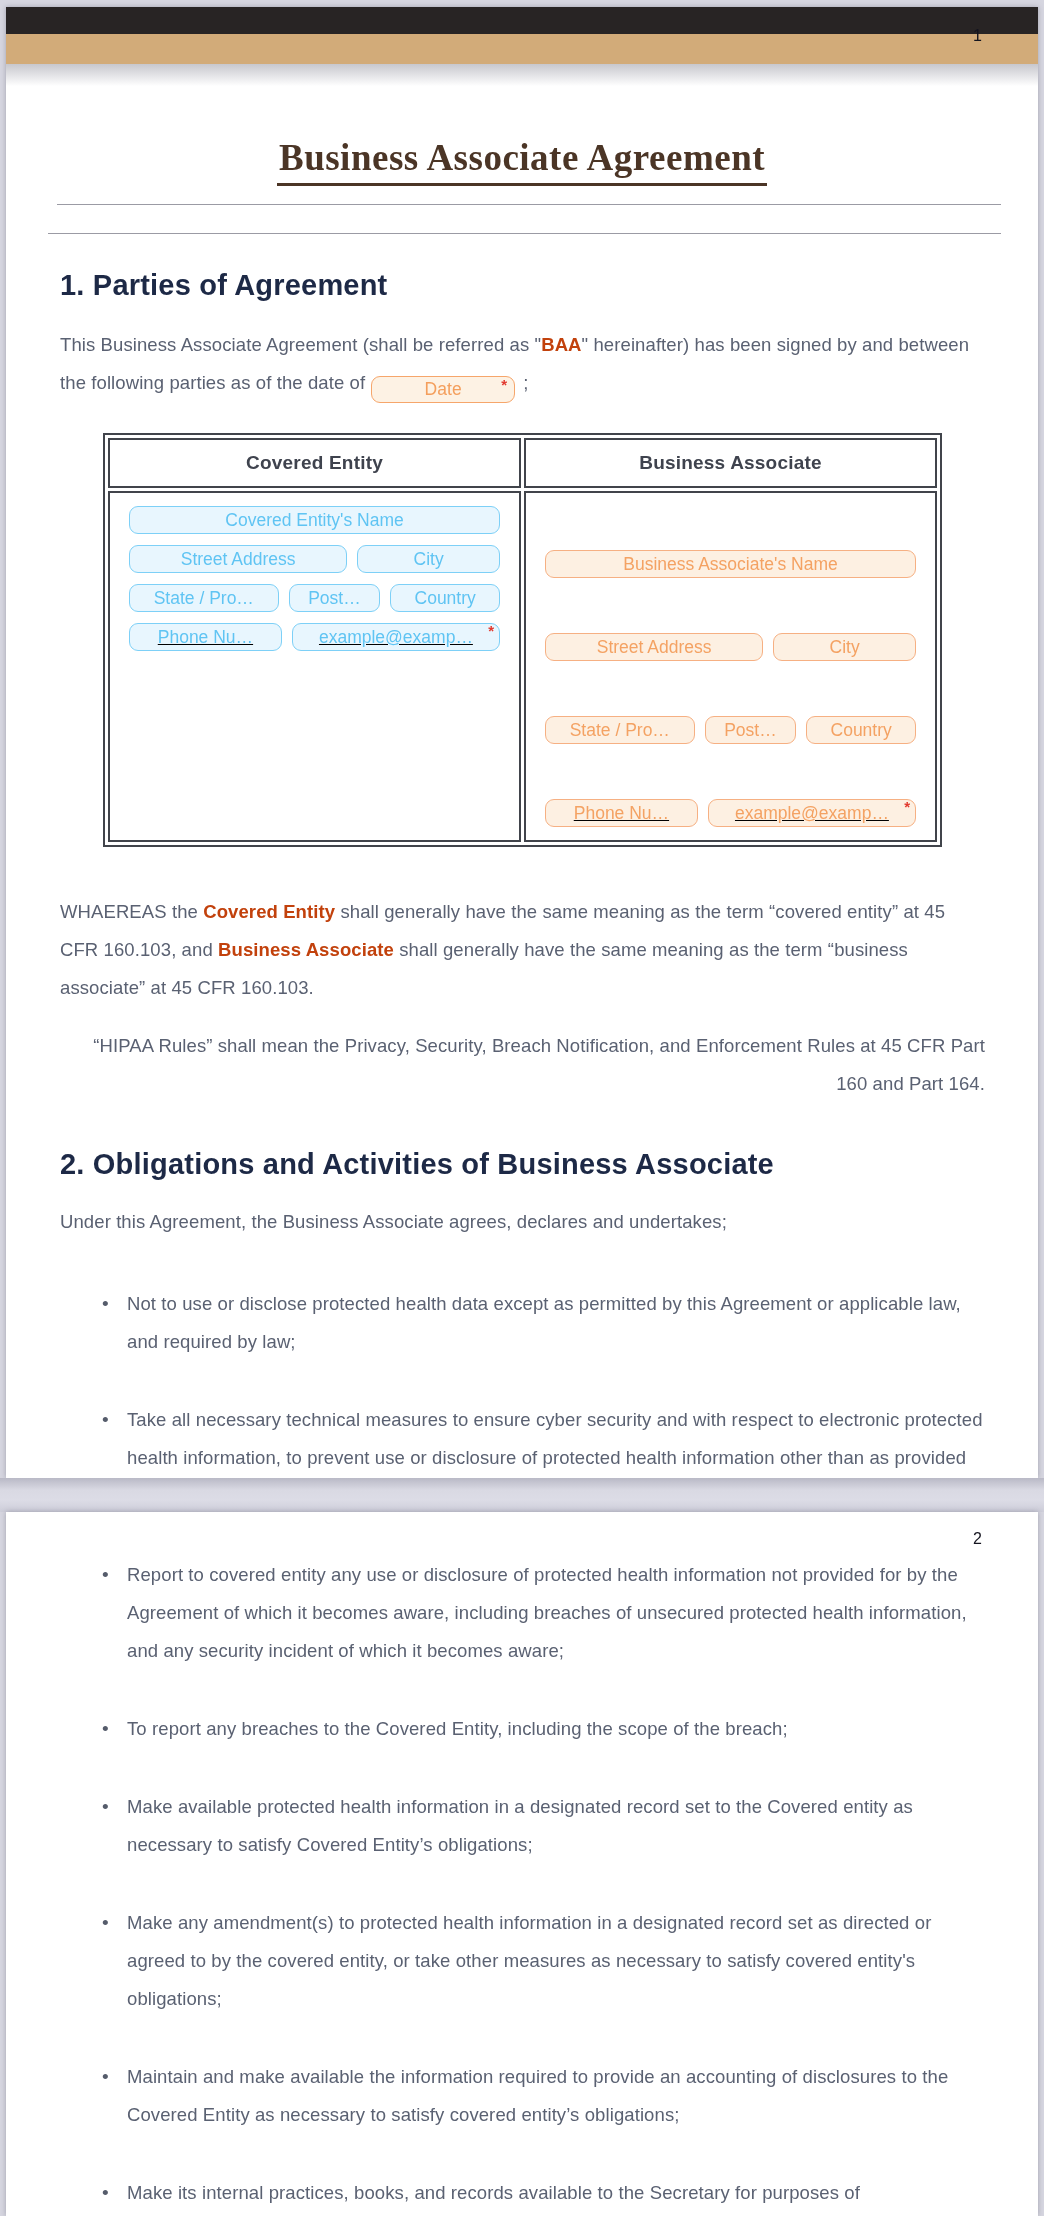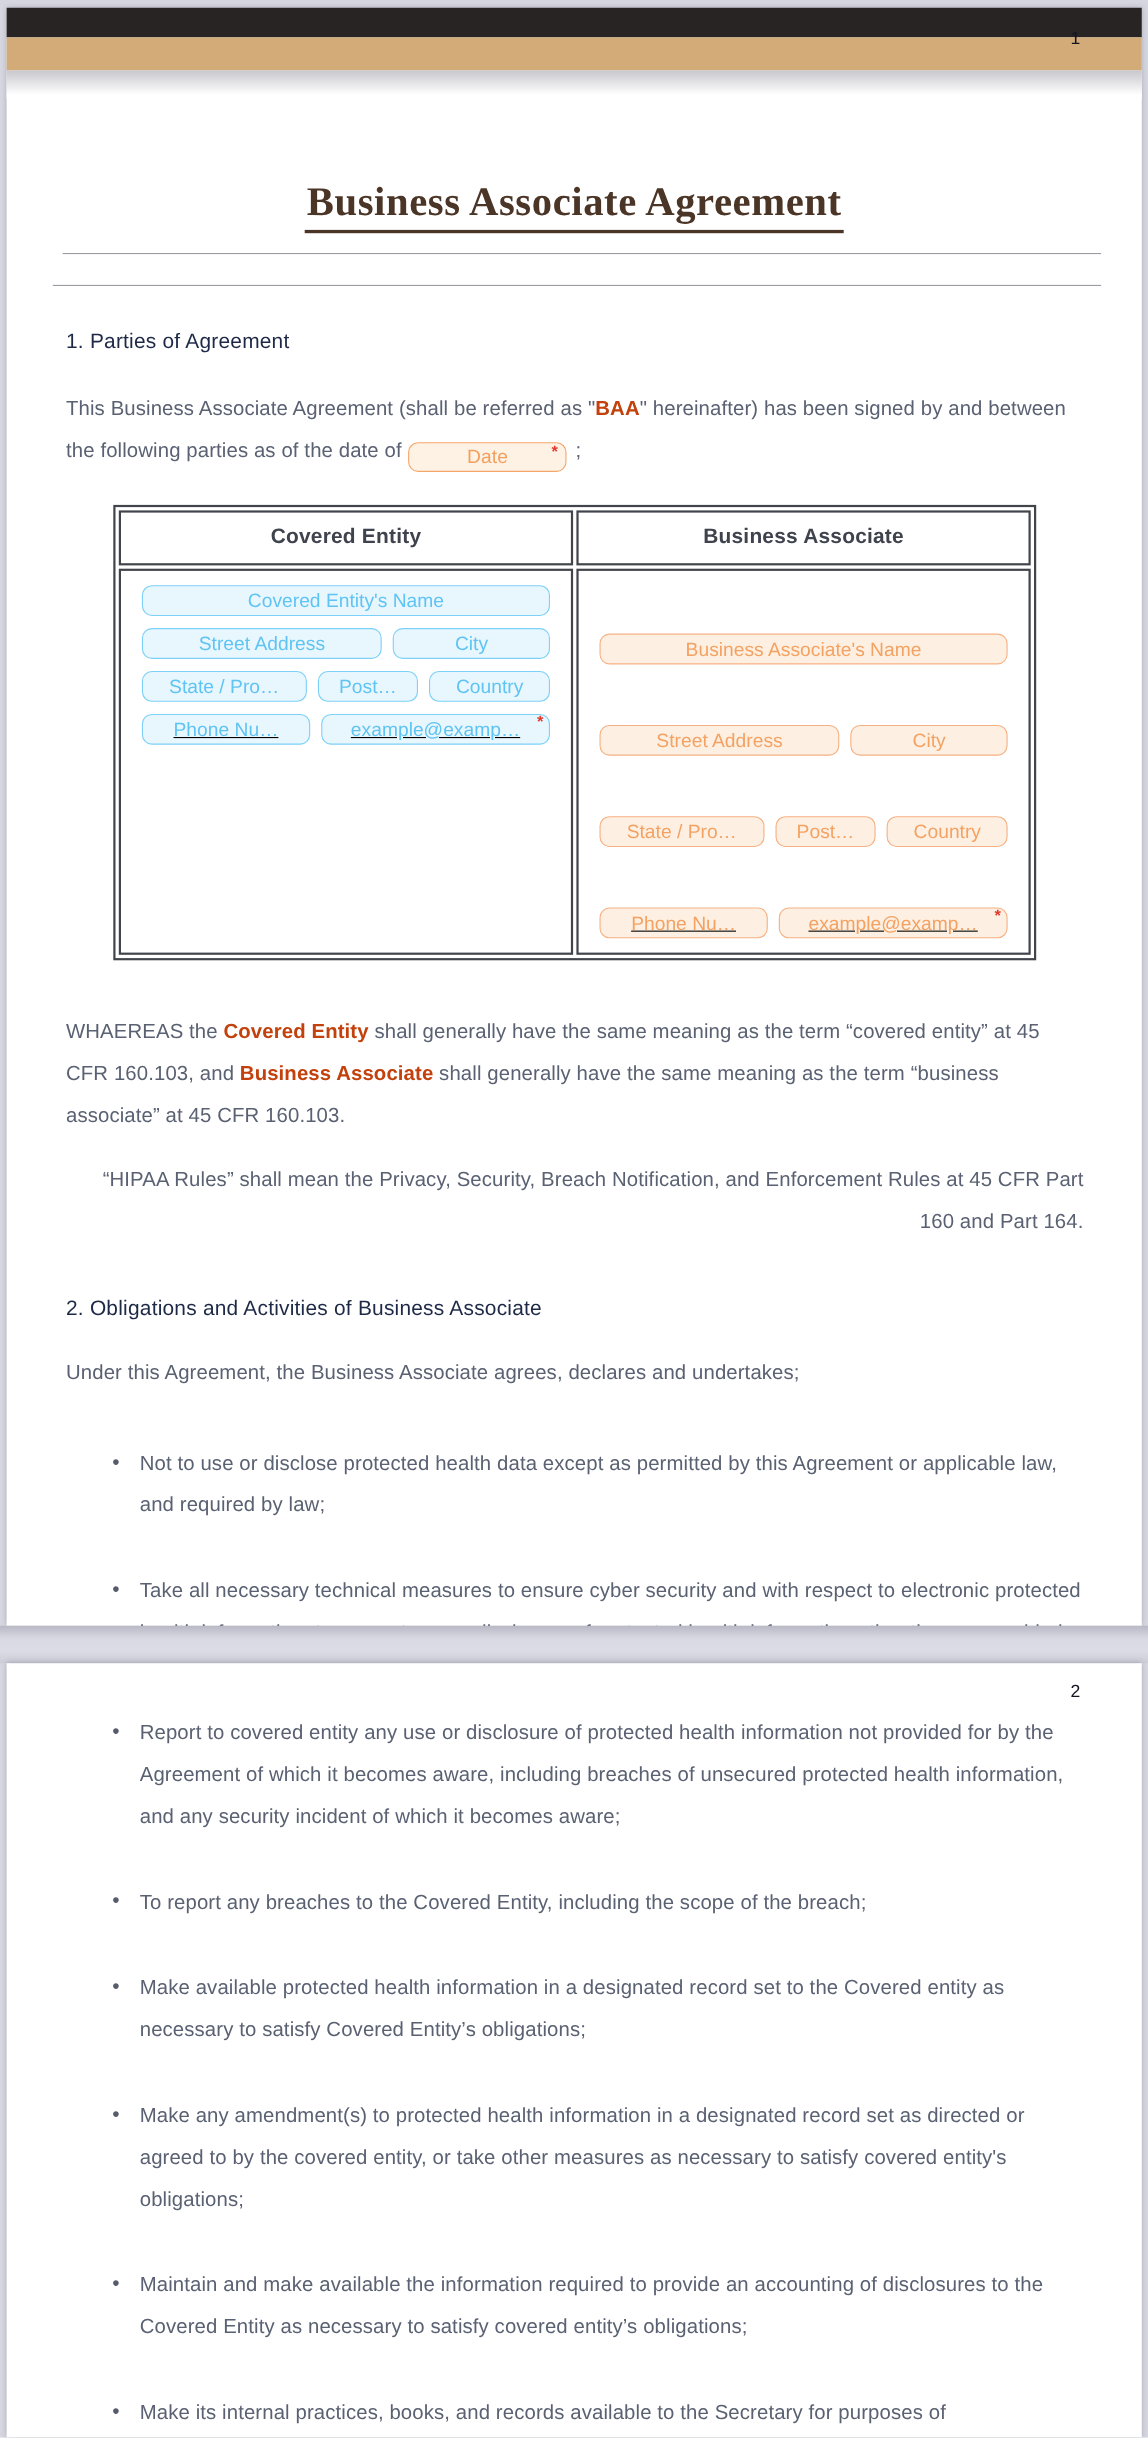--- a/index.html
+++ b/index.html
@@ -22,34 +22,34 @@
   
   .bar-dark{height:27px;background:#282424;}
   .bar-tan{height:30px;background:#d2ab79;}
   .bar-shade{height:26px;background:linear-gradient(180deg,#c7c7cd 0%,#ffffff 85%);}
   .pageno{
     position:absolute;font-size:16px;color:#14141f;z-index:5;
   }
   .pageno-1{top:20px;right:56px;}
   .pageno-2{top:18px;right:56px;}
   
-  .title-wrap{margin-top:72px;text-align:center;}
+  .title-wrap{margin-top:46px;text-align:center;}
   .doc-title{
     display:inline-block;
     font-family:"Liberation Serif", serif;font-weight:bold;
     font-size:37px;color:#4b3526;letter-spacing:.5px;
     border-bottom:3px solid #4b3526;padding:0 2px 3px 2px;line-height:44px;
   }
   .rule{border:none;border-top:1px solid #9b9ba4;height:0;margin:0;}
   .rule1{margin:18px 37px 0 51px;}
   .rule2{margin:28px 37px 0 42px;}
   
   .sec-heading{
     margin:36px 52px 0 54px;
-    font-size:19px;font-weight:normal;color:#1d2946;line-height:30px;
+    font-size:29px;font-weight:bold;color:#1d2946;line-height:30px;
     letter-spacing:.2px;
   }
   .para{
     margin:26px 53px 0 54px;
     font-size:18.5px;color:#5a6172;line-height:38px;letter-spacing:.1px;
   }
   .para b{color:#c2410c;}
   .m-t-46{margin-top:46px;}
   .m-t-40{margin-top:20px;text-align:right;}
   .m-t-24{margin-top:24px;}

